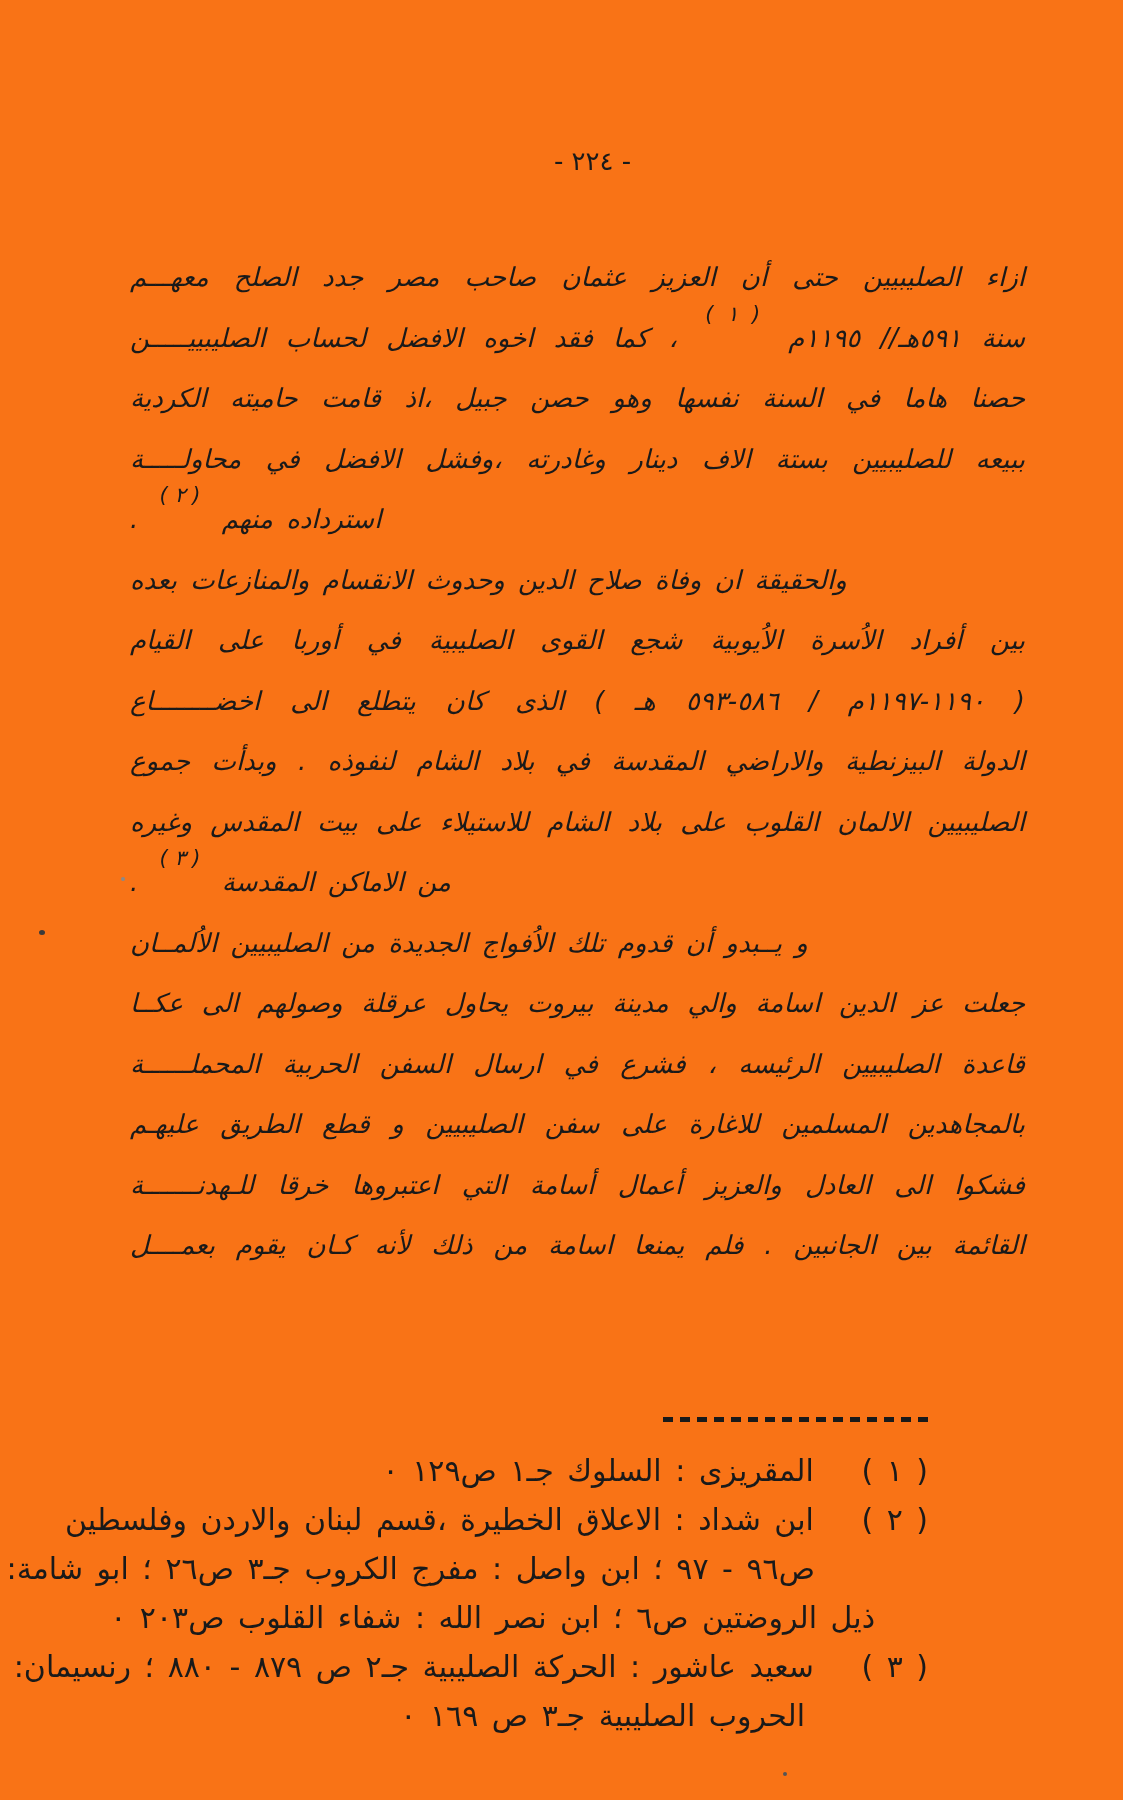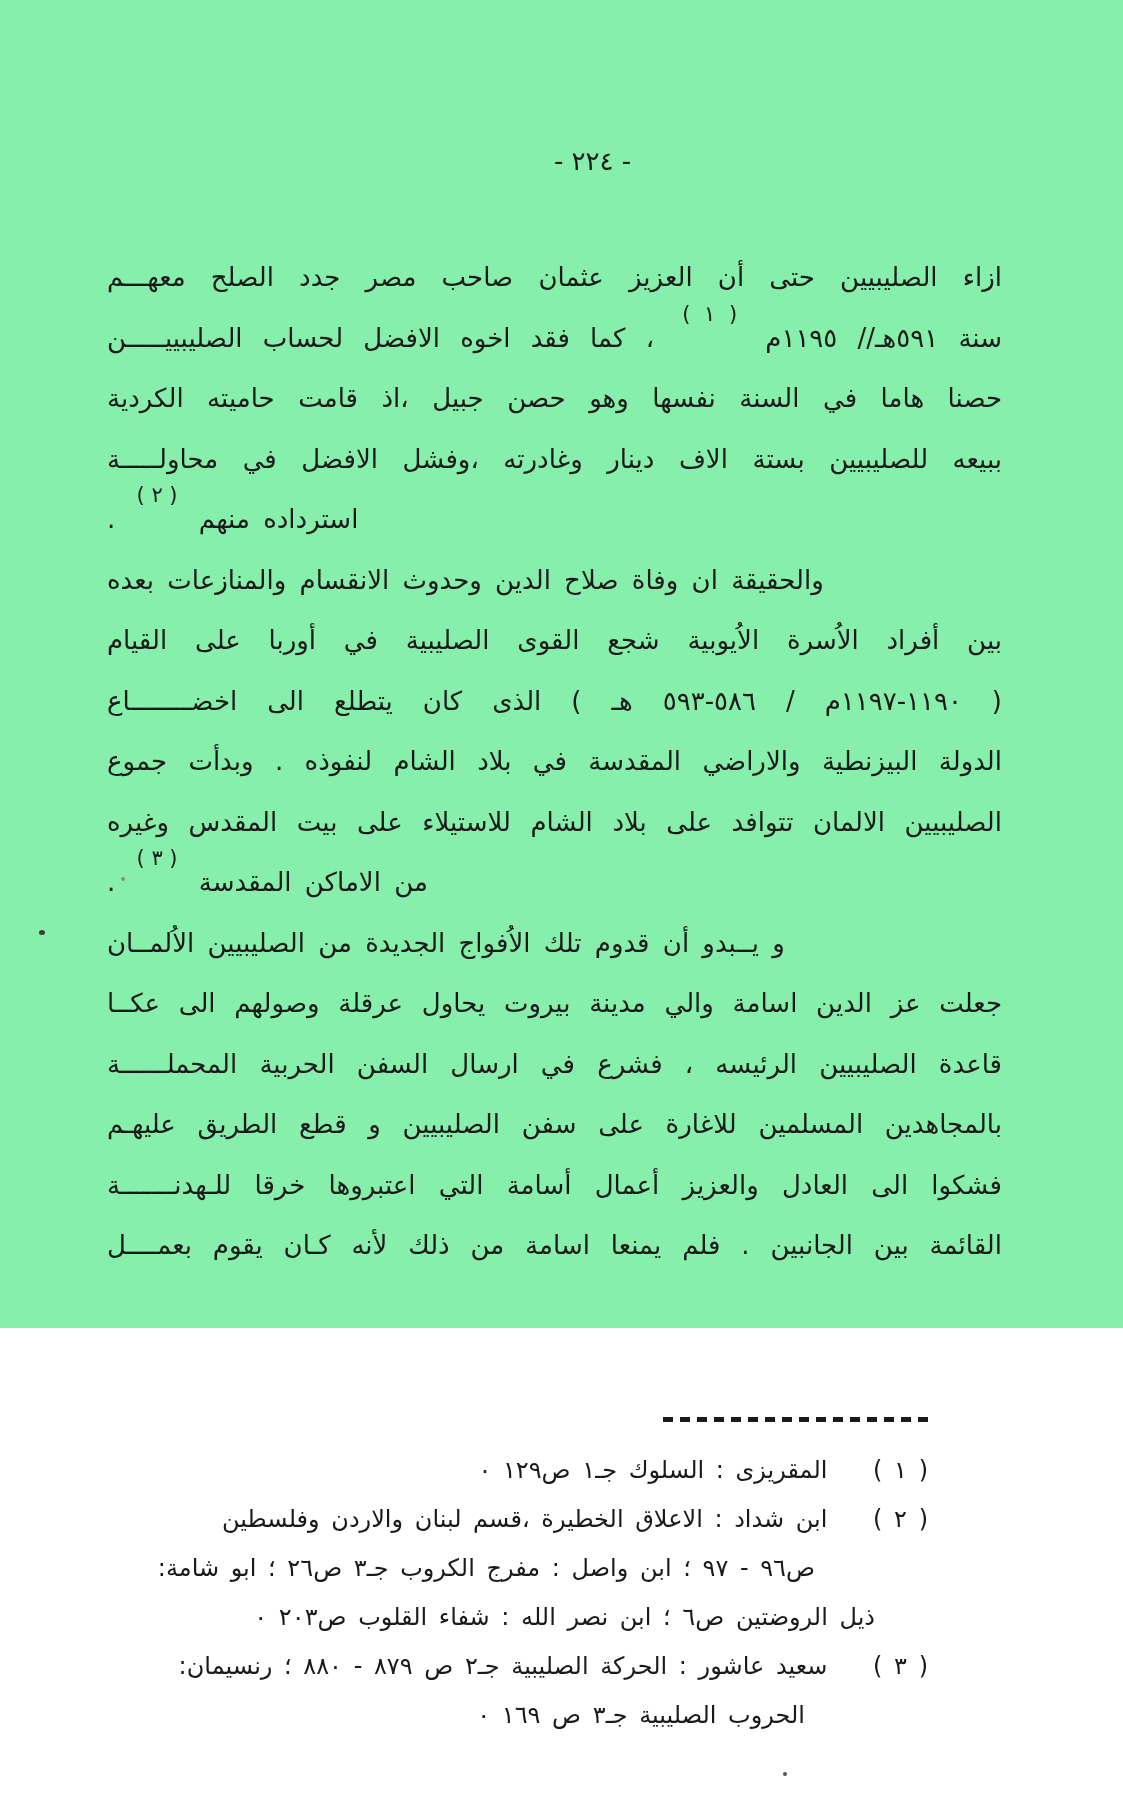--- a/index.html
+++ b/index.html
@@ -3,37 +3,38 @@
 <meta charset="utf-8">
 <style>
   html, body {
     margin: 0; padding: 0;
     width: 1123px; height: 1800px;
     background: #ffffff;
     overflow: hidden;
     font-family: "DejaVu Sans", sans-serif;
     color: #1a1a1a;
   }
-  .page { position: relative; width: 1123px; height: 1328px; background: #86efac; }
+  .page { position: relative; width: 1123px; height: 1800px; background: #f97316; }
 
   .page-number {
     position: absolute;
     top: 146px; left: 62px; right: 0;
     text-align: center;
     font-size: 26px;
     letter-spacing: 4px;
     direction: rtl;
   }
 
   .body-text {
     position: absolute;
-    top: 247px; right: 121px;
+    top: 247px; right: 98px;
     width: 895px;
     direction: rtl;
     font-size: 26px;
+    font-style: italic;
   }
   .bline {
     height: 60.5px;
     line-height: 60.5px;
     white-space: nowrap;
     text-align: left;
     word-spacing: 5px;
   }
   .just {
     text-align: justify;
@@ -57,21 +58,21 @@
     width: 268px;
     height: 5px;
     background: repeating-linear-gradient(to left, #1a1a1a 0 10px, transparent 10px 17px);
   }
 
   .footnotes {
     position: absolute;
     top: 1446px; right: 115px;
     width: 898px;
     direction: rtl;
-    font-size: 24px;
+    font-size: 30px;
   }
   .fline {
     height: 49px;
     line-height: 49px;
     white-space: nowrap;
     text-align: right;
     word-spacing: 4px;
   }
   .fmarkline { padding-right: 80px; }
   .fmark { margin-left: 34px; }
@@ -104,21 +105,21 @@
     <div class="bline">
       <span>استرداده منهم</span>
       <span class="fnref">( ٢ )</span>
       <span>.</span>
     </div>
 
     <div class="bline p-indent-a">والحقيقة ان وفاة صلاح الدين وحدوث الانقسام والمنازعات بعده</div>
     <div class="bline just">بين أفراد الاُسرة الاُيوبية شجع القوى الصليبية في أوربا على القيام</div>
     <div class="bline just">( ١١٩٠‏-١١٩٧م / ٥٨٦‏-٥٩٣ هـ ) الذى كان يتطلع الى اخضــــــــاع</div>
     <div class="bline just">الدولة البيزنطية والاراضي المقدسة في بلاد الشام لنفوذه . وبدأت جموع</div>
-    <div class="bline just">الصليبيين الالمان تتوافد على بلاد الشام للاستيلاء على بيت المقدس وغيره</div>
+    <div class="bline just">الصليبيين الالمان القلوب على بلاد الشام للاستيلاء على بيت المقدس وغيره</div>
     <div class="bline">
       <span>من الاماكن المقدسة</span>
       <span class="fnref">( ٣ )</span>
       <span>.</span>
     </div>
 
     <div class="bline p-indent-b">و يــبدو أن قدوم تلك الاُفواج الجديدة من الصليبيين الاُلمــان</div>
     <div class="bline just">جعلت عز الدين اسامة والي مدينة بيروت يحاول عرقلة وصولهم الى عكــا</div>
     <div class="bline just">قاعدة الصليبيين الرئيسه ، فشرع في ارسال السفن الحربية المحملــــــة</div>
     <div class="bline just">بالمجاهدين المسلمين للاغارة على سفن الصليبيين و قطع الطريق عليهـم</div>

